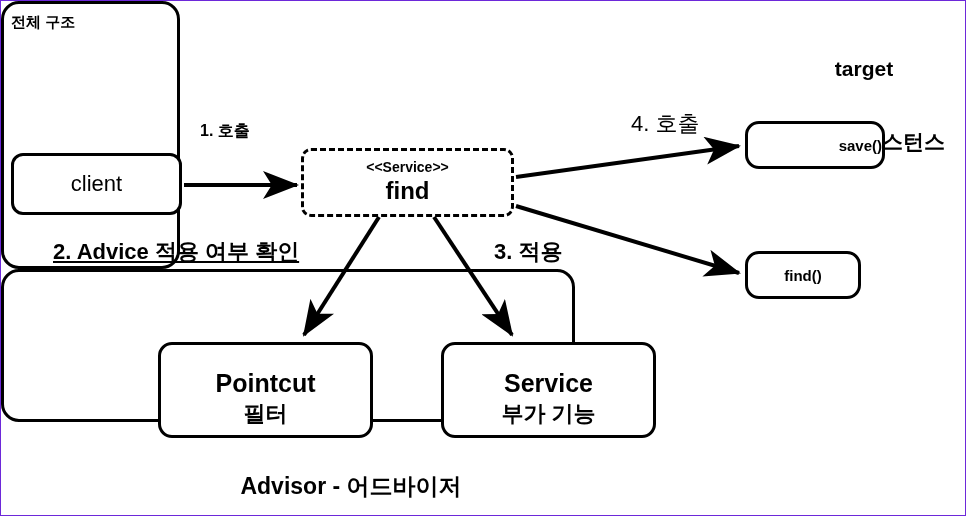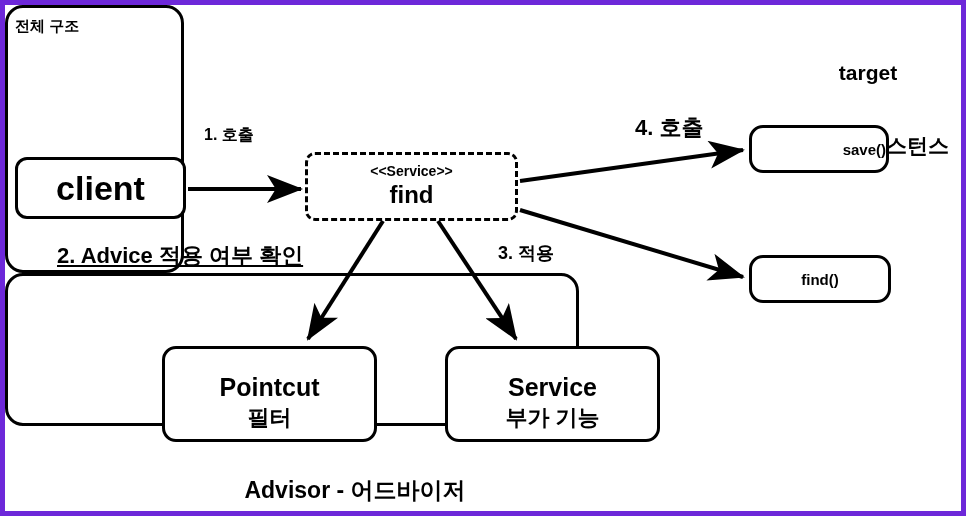--- a/index.html
+++ b/index.html
@@ -8,21 +8,21 @@
     background: #ffffff;
   }
   body {
     font-family: "Liberation Sans", "DejaVu Sans", sans-serif;
   }
   #canvas {
     position: relative;
     width: 966px;
     height: 516px;
     background: #ffffff;
-    border: 5px solid #6d28d9;
+    border: 1px solid #6d28d9;
     box-sizing: border-box;
     overflow: hidden;
   }
   .svg-layer {
     position: absolute;
     left: 0;
     top: 0;
     width: 966px;
     height: 516px;
     pointer-events: none;
@@ -61,41 +61,41 @@
 
   
   #diagram-title {
     left: 10px;
     top: 12px;
     font-size: 15px;
     font-weight: bold;
   }
   #client-box {
     left: 10px; top: 152px; width: 171px; height: 62px;
-    font-size: 34px; font-weight: bold;
+    font-size: 22px; font-weight: normal;
   }
   #proxy-box {
     left: 300px; top: 147px; width: 213px; height: 69px;
   }
   #proxy-stereotype { font-size: 14px; font-weight: bold; line-height: 1.2; }
   #proxy-name { font-size: 24px; font-weight: bold; line-height: 1.2; margin-top: 1px; }
 
   #target-container {
     left: 779px; top: 82px; width: 173px; height: 262px;
   }
   #target-header {
     left: 760px; top: 8px; width: 206px;
     font-size: 21px; font-weight: bold; text-align: center;
   }
   #save-box {
     left: 744px; top: 120px; width: 140px; height: 48px;
     font-size: 15px; font-weight: bold; border-radius: 14px; align-items: flex-end;
   }
   #find-box {
-    left: 744px; top: 250px; width: 142px; height: 48px;
+    left: 744px; top: 250px; width: 116px; height: 48px;
     font-size: 15px; font-weight: bold; border-radius: 14px;
   }
 
   #advisor-container {
     left: 122px; top: 315px; width: 568px; height: 147px;
   }
   #pointcut-box {
     left: 157px; top: 341px; width: 215px; height: 96px;
     border-radius: 14px;
   }
@@ -106,22 +106,22 @@
   .node-title { font-size: 25px; font-weight: bold; line-height: 1.2; margin-top: 16px; }
   .node-sub { font-size: 22px; font-weight: bold; line-height: 1.25; margin-top: 2px; }
 
   #advisor-caption {
     left: 0px; top: 472px; width: 700px;
     font-size: 23px; font-weight: bold; text-align: center;
   }
 
   #label-1 { left: 199px; top: 121px; font-size: 16px; font-weight: bold; }
   #label-2 { left: 52px;  top: 238px; font-size: 22px; font-weight: bold; text-decoration: underline; }
-  #label-3 { left: 493px; top: 238px; font-size: 18px; font-weight: bold; }
-  #label-4 { left: 630px; top: 110px; font-size: 22px; font-weight: bold; }
+  #label-3 { left: 493px; top: 238px; font-size: 22px; font-weight: bold; }
+  #label-4 { left: 630px; top: 110px; font-size: 22px; font-weight: normal; }
 </style>
 </head>
 <body>
 
 <div id="canvas">
 
   <svg class="svg-layer" viewBox="0 0 966 516" xmlns="http://www.w3.org/2000/svg">
     <defs>
       <marker id="arrowhead" markerWidth="9" markerHeight="7" refX="8.5" refY="3.5" orient="auto" markerUnits="strokeWidth">
         <path d="M0,0 L9,3.5 L0,7 L2.2,3.5 Z" fill="#000"></path>

